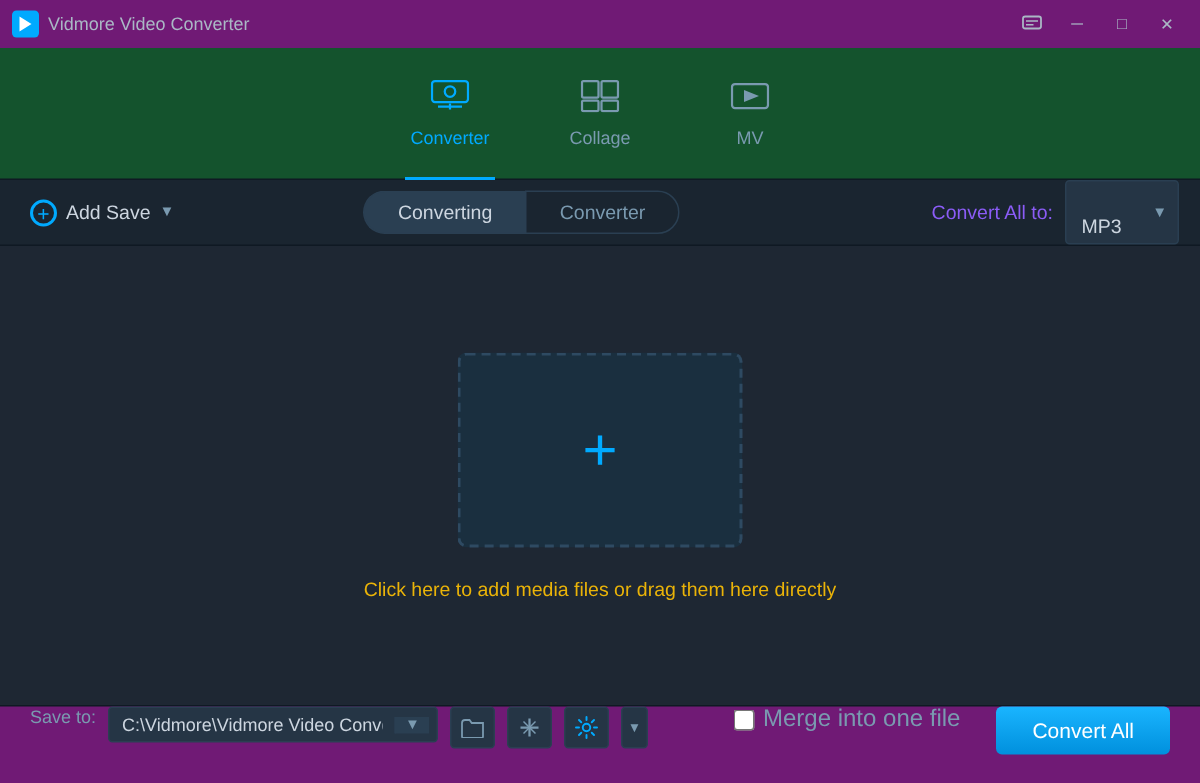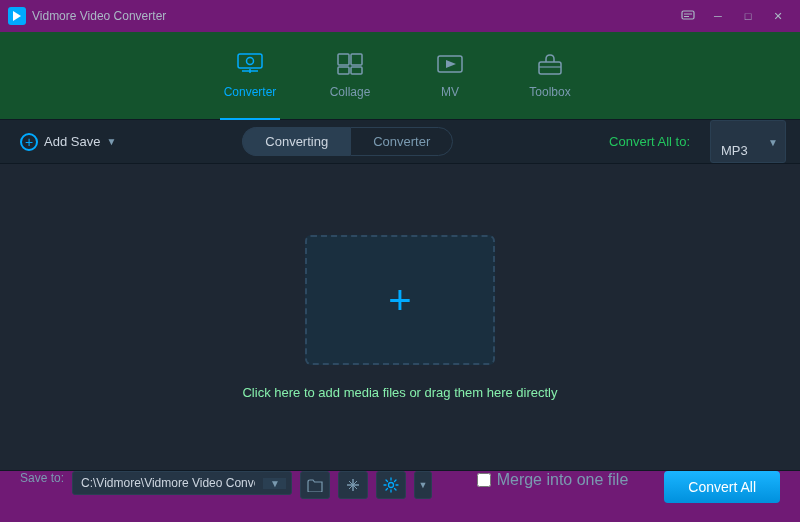--- a/index.html
+++ b/index.html
@@ -154,23 +154,23 @@
     .tab-btn:last-child {
       border-radius: 0 16px 16px 0;
     }
     .tab-btn.active {
       background: #2a3f52;
       color: #cdd6e0;
     }
 
     #convert-all-label {
       margin-left: auto;
-      color: #22c55e;
-      font-size: 13px;
-      margin-right: 20px;
+      color: #8b5cf6;
+      font-size: 13px;
+      margin-right: 8px;
       text-align: center;
     }
     #format-select {
       background: #253545;
       border: 1px solid #2a3f52;
       color: #cdd6e0;
       padding: 22px 24px 4px 10px;
       border-radius: 3px;
       font-size: 13px;
       cursor: pointer;
@@ -214,21 +214,21 @@
       cursor: pointer;
       background: #1a2f3f;
     }
     #plus-icon {
       font-size: 40px;
       color: #00aaff;
       font-weight: 200;
       line-height: 1;
     }
     #drop-text {
-      color: #86efac;
+      color: #eab308;
       font-size: 13px;
     }
 
     
     #footer {
       height: 52px;
       background: #701a75;
       display: flex;
       align-items: flex-start;
       padding: 0 20px;
@@ -322,21 +322,21 @@
 
     #convert-all-btn {
       background: linear-gradient(to bottom, #1ab5ff, #0090dd);
       border: none;
       color: white;
       padding: 8px 24px;
       border-radius: 4px;
       font-size: 14px;
       cursor: pointer;
       font-weight: 500;
-      margin-left: 28px;
+      margin-left: 16px;
       white-space: nowrap;
     }
   </style>
 </head>
 <body>
 
 <div id="title-bar">
   <div id="app-icon">
     <svg width="12" height="12" viewBox="0 0 12 12">
       <polygon points="2,1 10,6 2,11" fill="white"></polygon>
@@ -386,30 +386,20 @@
   <div class="nav-item">
     <span class="nav-icon">
       <svg width="26" height="22" viewBox="0 0 26 22">
         <rect x="1" y="3" width="24" height="16" rx="2" fill="none" stroke="#7a9ab0" stroke-width="1.5"></rect>
         <polygon points="9,7 9,15 19,11" fill="#7a9ab0"></polygon>
       </svg>
     </span>
     <span class="nav-label">MV</span>
   </div>
 
-  <div class="nav-item">
-    <span class="nav-icon">
-      <svg width="26" height="22" viewBox="0 0 26 22">
-        <rect x="2" y="9" width="22" height="12" rx="2" fill="none" stroke="#7a9ab0" stroke-width="1.5"></rect>
-        <path d="M9,9 V6 Q9,2 13,2 Q17,2 17,6 V9" fill="none" stroke="#7a9ab0" stroke-width="1.5"></path>
-        <line x1="2" y1="14" x2="24" y2="14" stroke="#7a9ab0" stroke-width="1.2"></line>
-      </svg>
-    </span>
-    <span class="nav-label">Toolbox</span>
-  </div>
 </div>
 
 <div id="toolbar">
   <button id="add-files-btn">
     <div class="add-circle">+</div>
     <span>Add Save</span>
     <span class="dropdown-arrow">▼</span>
   </button>
 
   <div id="tab-group">

